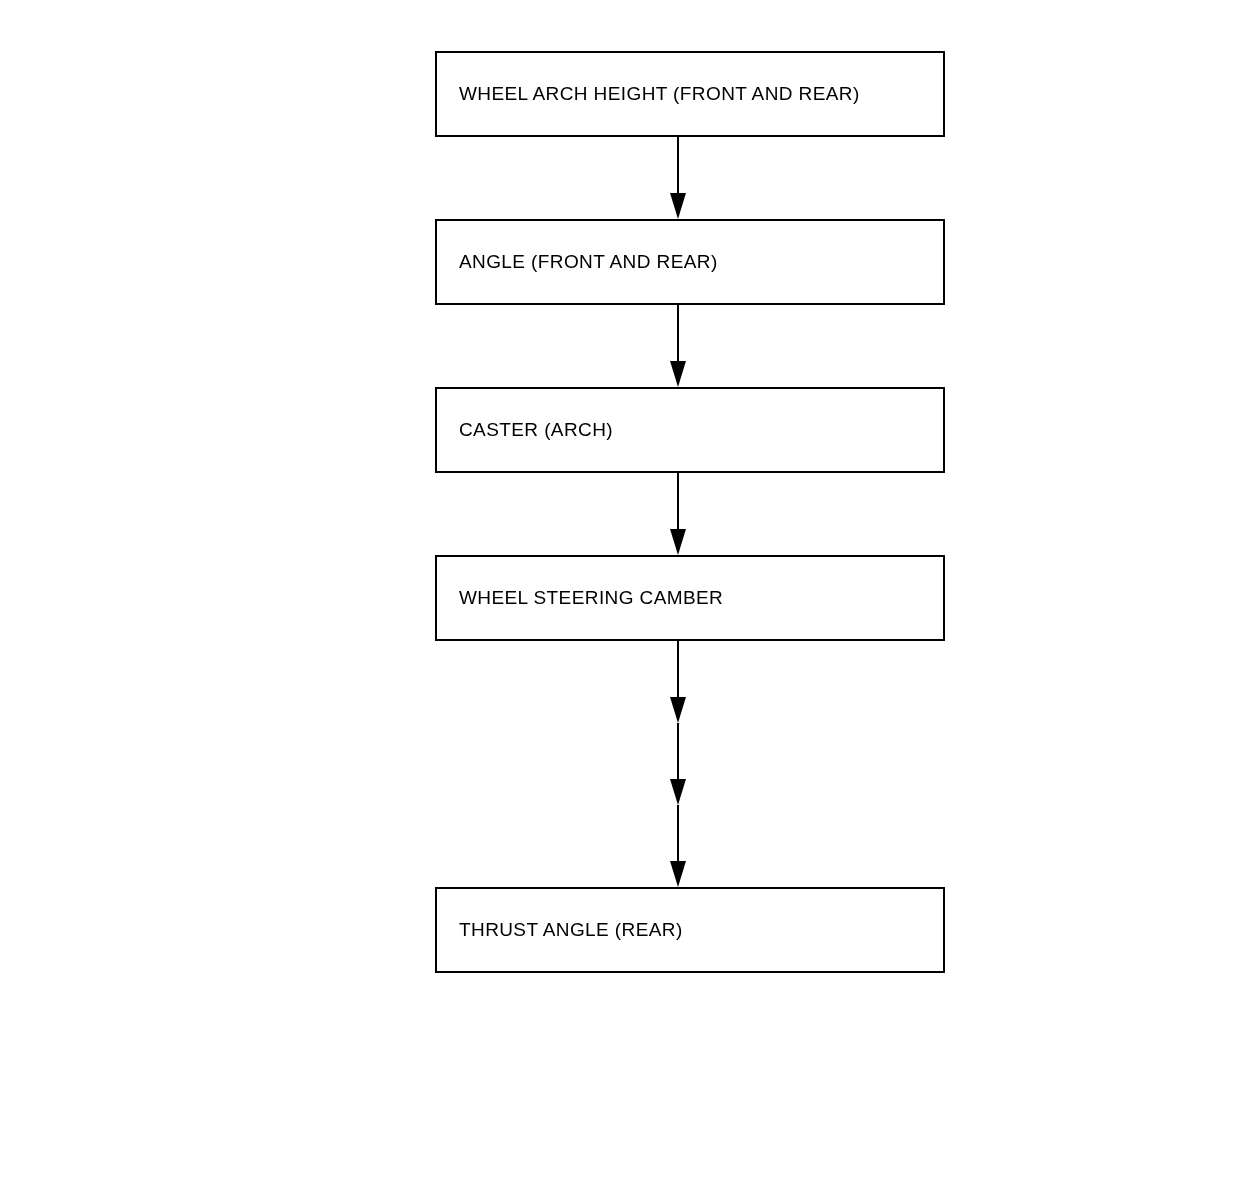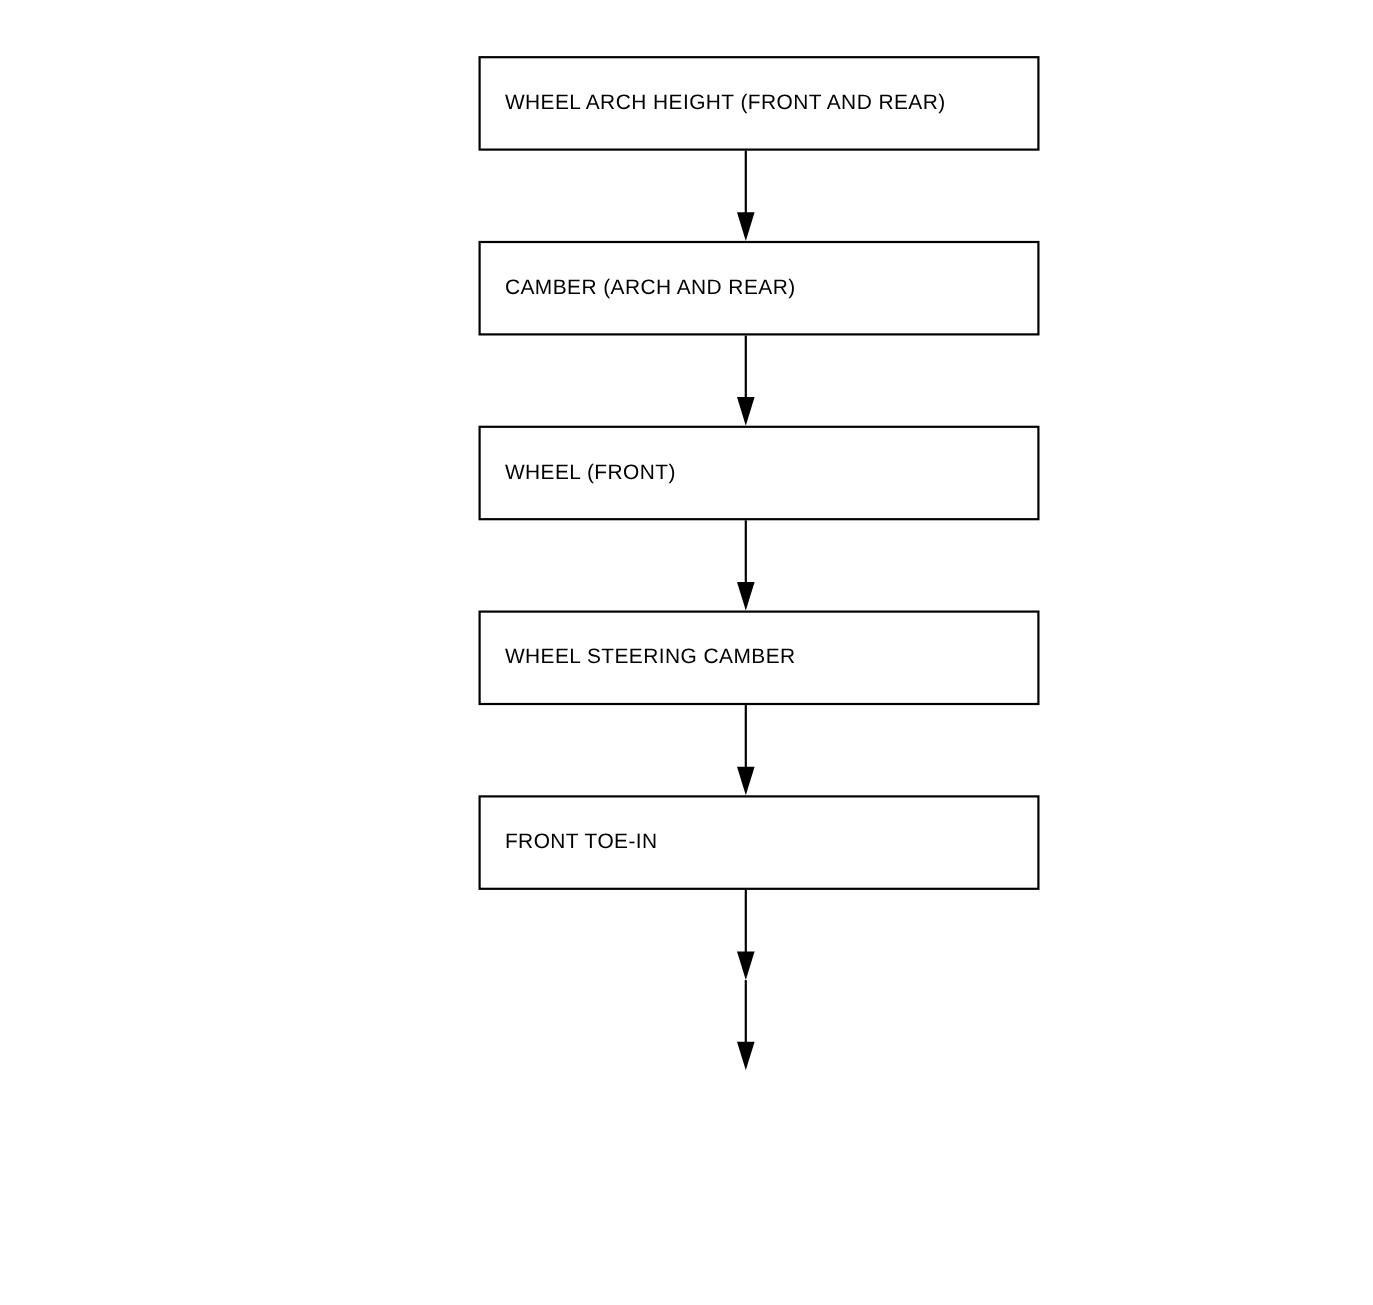--- a/index.html
+++ b/index.html
@@ -86,63 +86,63 @@
       </div>
     </div>
 
     <div class="connector">
       <div class="stem"></div>
       <div class="head"></div>
     </div>
 
     <div class="node-wrap">
       <div class="node-box">
-        <span class="node-label">CAMBER (ARCH AND REAR)</span>
+        <span class="node-label">ANGLE (FRONT AND REAR)</span>
       </div>
     </div>
 
     <div class="connector">
       <div class="stem"></div>
       <div class="head"></div>
     </div>
 
     <div class="node-wrap">
       <div class="node-box">
-        <span class="node-label">WHEEL (FRONT)</span>
+        <span class="node-label">CASTER (ARCH)</span>
       </div>
     </div>
 
     <div class="connector">
       <div class="stem"></div>
       <div class="head"></div>
     </div>
 
     <div class="node-wrap">
       <div class="node-box">
         <span class="node-label">WHEEL STEERING CAMBER</span>
       </div>
     </div>
 
     <div class="connector">
       <div class="stem"></div>
       <div class="head"></div>
     </div>
 
-    <div class="node-wrap">
-      <div class="node-box">
-        <span class="node-label">FRONT TOE-IN</span>
-      </div>
-    </div>
 
     <div class="connector">
       <div class="stem"></div>
       <div class="head"></div>
     </div>
 
 
     <div class="connector">
       <div class="stem"></div>
       <div class="head"></div>
     </div>
 
+    <div class="node-wrap">
+      <div class="node-box">
+        <span class="node-label">THRUST ANGLE (REAR)</span>
+      </div>
+    </div>
 
   </div>
 </div>
 
 </body></html>

